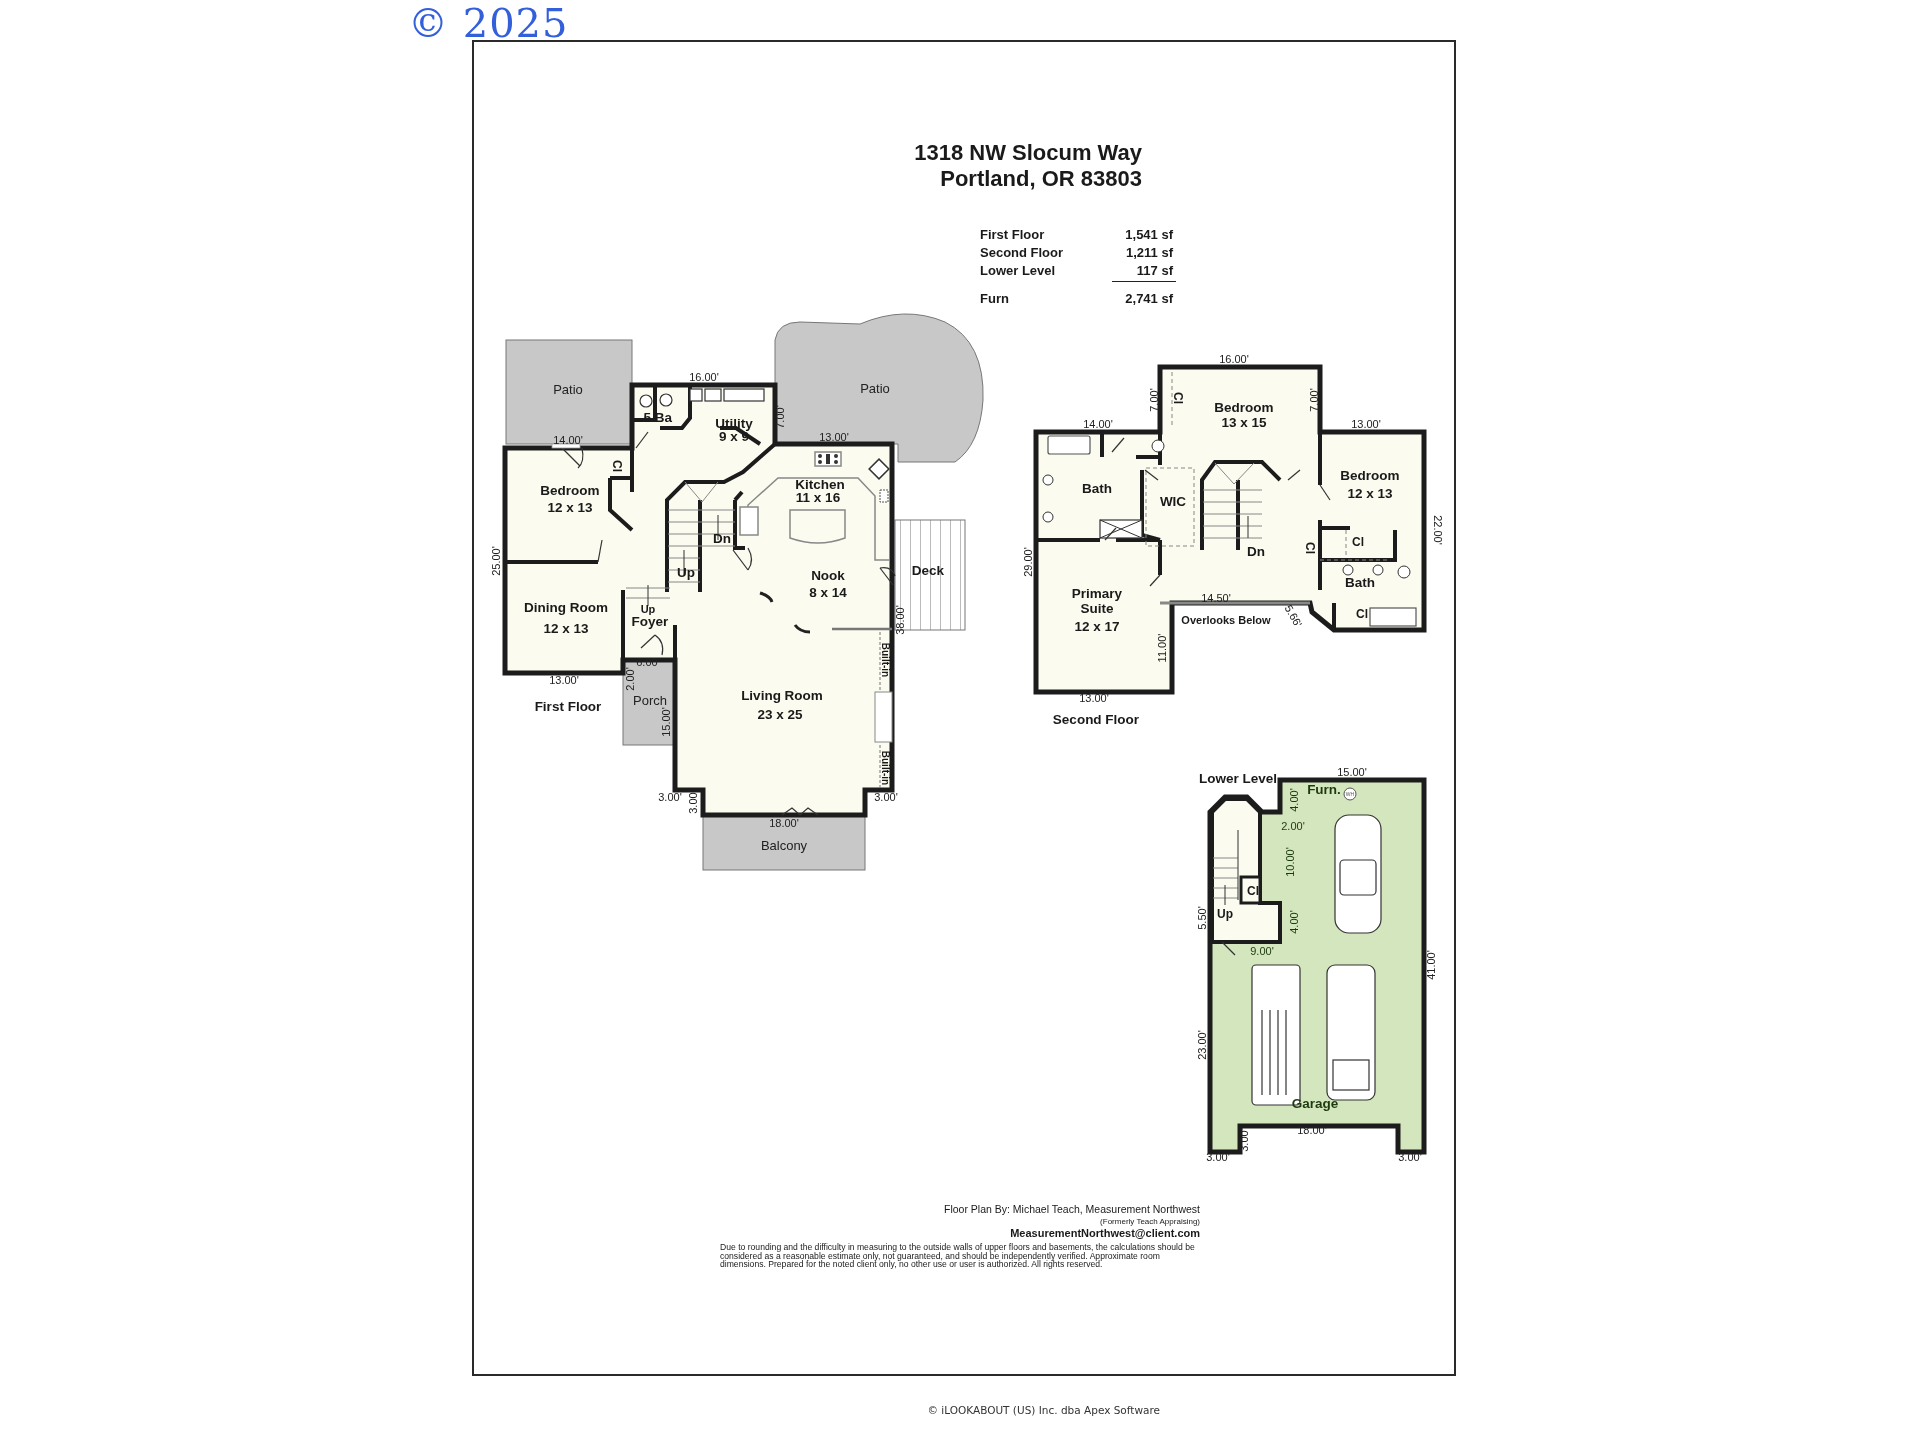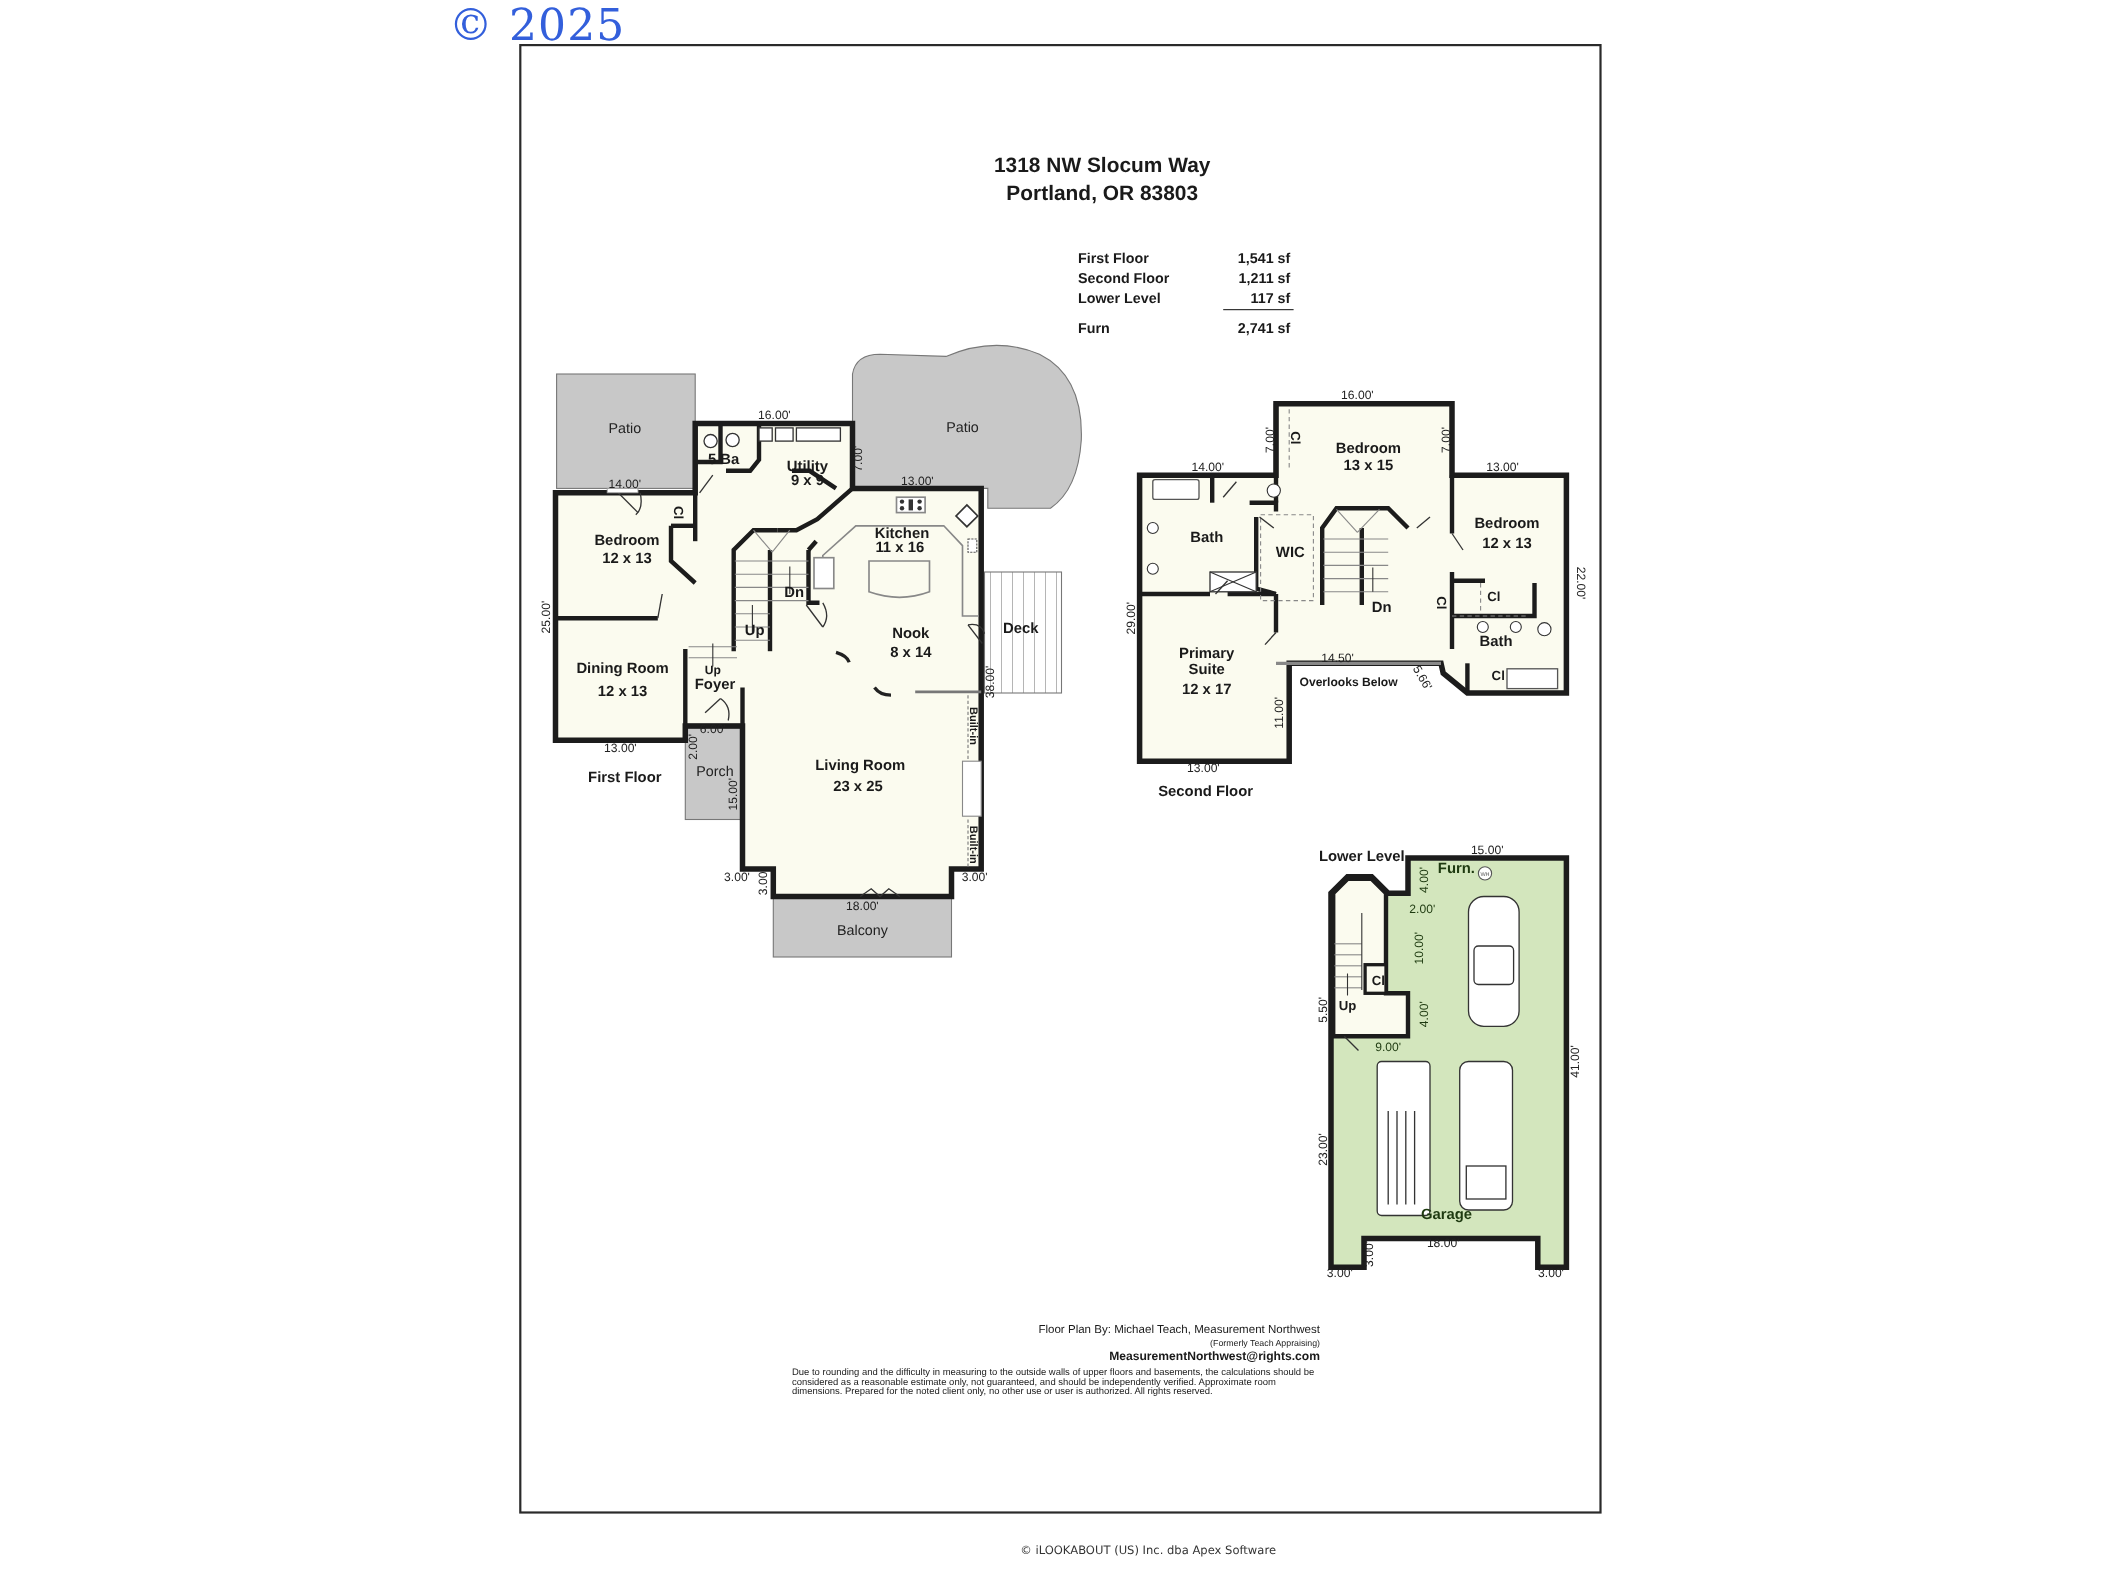--- a/index.html
+++ b/index.html
@@ -1,20 +1,20 @@
 <!DOCTYPE html>
 <html><head>
 <meta charset="utf-8">
 <style>
   html,body{margin:0;padding:0;background:#ffffff;}
   body{width:1920px;height:1440px;position:relative;overflow:hidden;font-family:"Liberation Sans",sans-serif;color:#1f1f1f;}
   .watermark{position:absolute;left:408px;top:0px;font-family:"DejaVu Serif",serif;font-size:40px;color:#1d4ed8;letter-spacing:1px;opacity:.9;}
   .sheet{position:absolute;left:472px;top:40px;width:984px;height:1336px;border:2px solid #2a2a2a;box-sizing:border-box;background:#fff;}
   .plan{position:absolute;left:0;top:0;width:1920px;height:1440px;}
-  .title{position:absolute;left:802px;width:400px;text-align:center;font-weight:bold;font-size:19px;color:#1a1a1a;}
+  .title{position:absolute;left:742px;width:400px;text-align:right;font-weight:bold;font-size:22px;color:#1a1a1a;}
   .area-table{position:absolute;left:980px;top:226px;font-size:13px;font-weight:bold;color:#1a1a1a;}
   .area-row{display:flex;height:18px;line-height:18px;}
   .area-label{width:135px;}
   .area-val{width:58px;text-align:right;}
   .credit{position:absolute;left:720px;width:480px;text-align:right;color:#1a1a1a;}
   .credit-main{top:1203px;font-size:10.5px;}
   .credit-sub{top:1217px;font-size:8px;}
   .credit-email{top:1227px;font-size:11px;font-weight:bold;}
   .disclaimer{position:absolute;left:720px;top:1243px;width:480px;font-size:8.6px;line-height:8.6px;color:#1a1a1a;}
   .copyright{position:absolute;left:760px;top:1404px;width:400px;text-align:right;font-family:"DejaVu Sans",sans-serif;font-size:10.5px;color:#333;}
@@ -337,16 +337,16 @@
     <text class="dim" x="0" y="0" transform="translate(1206,1045) rotate(-90)">23.00'</text>
     <text class="dim" x="1312" y="1134">18.00'</text>
     <text class="dim" x="0" y="0" transform="translate(1248,1140) rotate(-90)">3.00'</text>
     <text class="dim" x="1218" y="1161">3.00'</text>
     <text class="dim" x="1410" y="1161">3.00'</text>
   </g>
 </svg>
 
 <div class="credit credit-main">Floor Plan By: Michael Teach, Measurement Northwest</div>
 <div class="credit credit-sub">(Formerly Teach Appraising)</div>
-<div class="credit credit-email">MeasurementNorthwest@rights.com</div>
+<div class="credit credit-email">MeasurementNorthwest@client.com</div>
 <div class="disclaimer">Due to rounding and the difficulty in measuring to the outside walls of upper floors and basements, the calculations should be considered as a reasonable estimate only, not guaranteed, and should be independently verified. Approximate room dimensions. Prepared for the noted client only, no other use or user is authorized. All rights reserved.</div>
 
 <div class="copyright">© iLOOKABOUT (US) Inc. dba Apex Software</div>
 
 </body></html>

